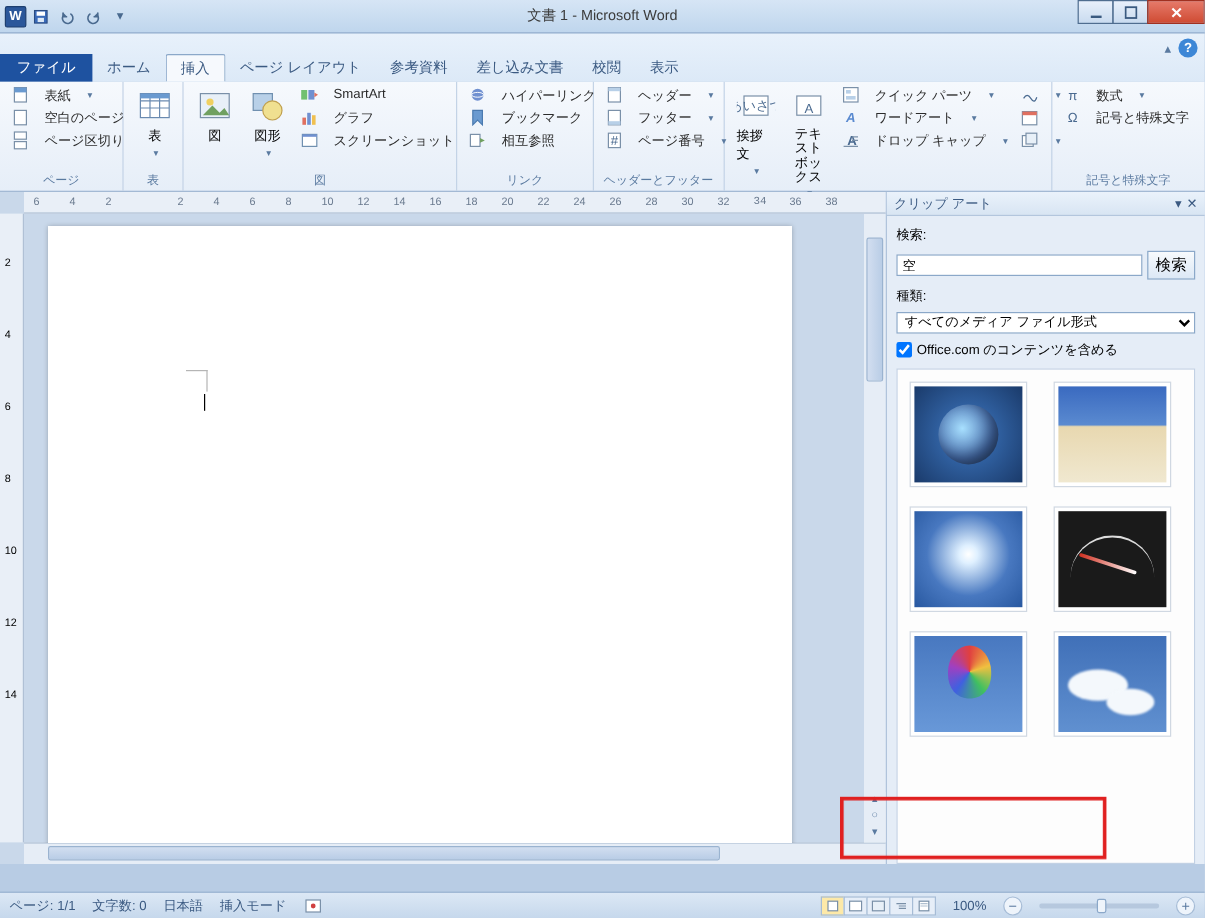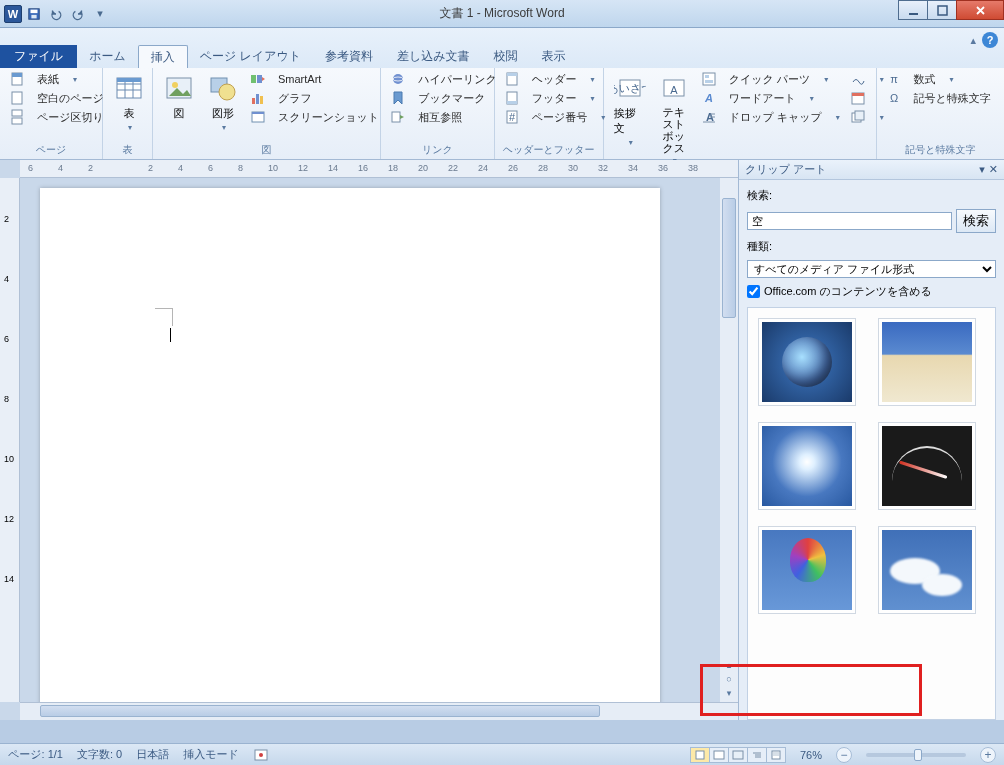--- a/index.html
+++ b/index.html
@@ -481,21 +481,21 @@
           <span class="rtick" style="left: 308px;">14</span>
           <span class="rtick" style="left: 338px;">16</span>
           <span class="rtick" style="left: 368px;">18</span>
           <span class="rtick" style="left: 398px;">20</span>
           <span class="rtick" style="left: 428px;">22</span>
           <span class="rtick" style="left: 458px;">24</span>
           <span class="rtick" style="left: 488px;">26</span>
           <span class="rtick" style="left: 518px;">28</span>
           <span class="rtick" style="left: 548px;">30</span>
           <span class="rtick" style="left: 578px;">32</span>
-          <span class="rtick" style="left: 608px;">34</span>
+          <span class="rtick" style="left: 608px; font-family: Liberation Mono, monospace;">34</span>
           <span class="rtick" style="left: 638px;">36</span>
           <span class="rtick" style="left: 668px;">38</span>
         </div>
     </div>
     <div class="vruler" id="vruler">
         <span class="rtick" style="top: 6px;"></span>
         <span class="rtick" style="top: 36px;">2</span>
         <span class="rtick" style="top: 66px;"></span>
         <span class="rtick" style="top: 96px;">4</span>
         <span class="rtick" style="top: 126px;"></span>
@@ -614,19 +614,19 @@
         </svg>
       </div>
     <div class="view-btn">
         <svg width="12" height="10" viewBox="0 0 12 10">
           <rect x="2" y="1" width="8" height="8" fill="#fff" stroke="#7a90a8"></rect>
           <line x1="3" y1="3" x2="9" y2="3" stroke="#b0c0d0"></line>
           <line x1="3" y1="5" x2="9" y2="5" stroke="#b0c0d0"></line>
         </svg>
       </div>
   </div>
-  <span>76%</span>
+  <span>100%</span>
   <div class="zoom-btn">−</div>
   <div class="zoom-slider">
       <div class="zoom-thumb"></div>
     </div>
   <div class="zoom-btn">+</div>
 </div>
 
 </body></html>

